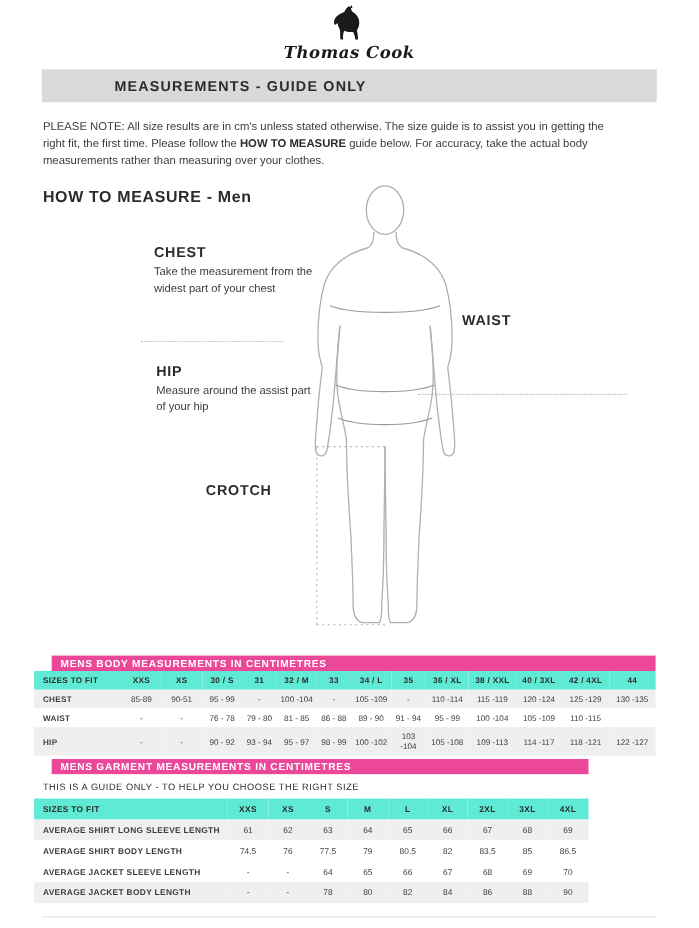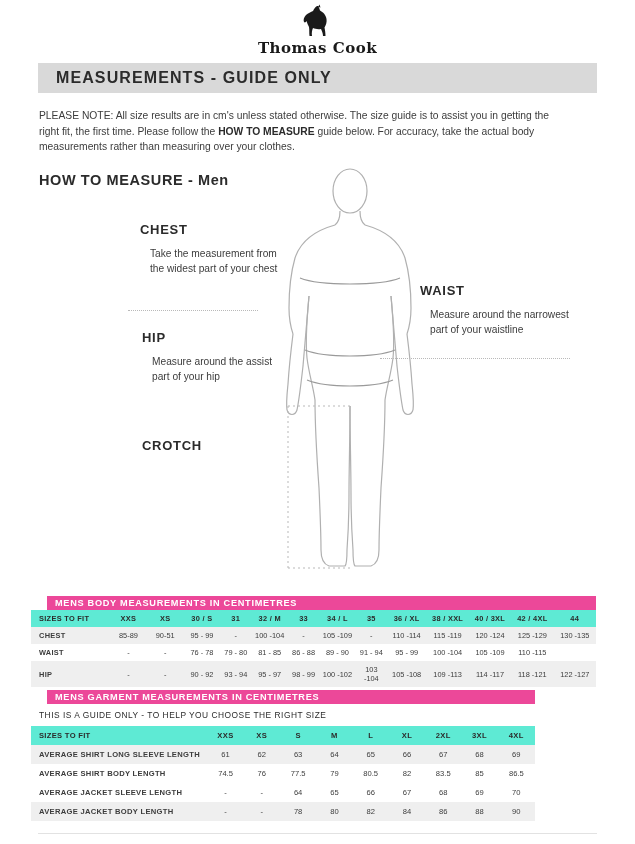--- a/index.html
+++ b/index.html
@@ -22,42 +22,44 @@
     position: absolute;
     top: 4px; left: 0; right: 0;
     text-align: center;
   }
   .logo-mark {
     display: block;
     margin: 0 auto;
   }
   .logo-text {
     font-family: "DejaVu Serif", serif;
+    font-style: italic;
     font-weight: bold;
     font-size: 15px;
     letter-spacing: 0.5px;
     color: #1a1a1a;
     margin-top: 1px;
   }
 
   
   .title-bar {
     position: absolute;
     left: 38px; top: 63px;
     width: 559px; height: 30px;
     background: #d9d9d9;
     display: flex;
     align-items: center;
     padding-left: 18px;
   }
   .title-bar-text {
-    font-size: 16px;
+    font-size: 13px;
     font-weight: bold;
     letter-spacing: 1.1px;
     color: #2b2b2b;
+    margin-left: 48px;
   }
 
   
   .intro {
     position: absolute;
     left: 39px; top: 108px;
     width: 520px;
     font-size: 10.3px;
     line-height: 15.5px;
     color: #3c3c3c;
@@ -89,21 +91,21 @@
     position: absolute;
   }
   .callout h3 {
     margin: 0 0 4px 0;
     font-size: 13px;
     font-weight: bold;
     letter-spacing: 0.7px;
     color: #2b2b2b;
   }
   .callout p {
-    margin: 10px;
+    margin: 0;
     font-size: 10.2px;
     line-height: 14.5px;
     color: #3c3c3c;
   }
 
   
   .table-block { position: absolute; }
   table {
     border-collapse: collapse;
     width: 100%;
@@ -243,29 +245,28 @@
   <div class="dots" style="left:128px; top:310px; width:130px;"></div>
   <div class="dots" style="left:380px; top:358px; width:190px;"></div>
 
   <div class="callout" style="left:140px; top:222px; width:150px;">
     <h3>CHEST</h3>
     <p>Take the measurement from the widest part of your chest</p>
   </div>
 
   <div class="callout" style="left:420px; top:283px; width:160px;">
     <h3>WAIST</h3>
-    <p>Measure around the narrowest part of  your waistline</p>
   </div>
 
   <div class="callout" style="left:142px; top:330px; width:150px;">
     <h3>HIP</h3>
     <p>Measure around the assist part of your hip</p>
   </div>
 
-  <div class="callout" style="left:142px; top:438px; width:150px;">
+  <div class="callout" style="left:142px; top:438px; width:150px;text-align:center;">
     <h3>CROTCH</h3>
   </div>
 
   <div class="table-block" style="left:31px; top:596px; width:565px;">
     <div class="tbl-title">MENS BODY MEASUREMENTS IN CENTIMETRES</div>
     <table class="t1">
       <colgroup>
         <col style="width:14%">
           <col style="width:6.5%">
           <col style="width:6.5%">

